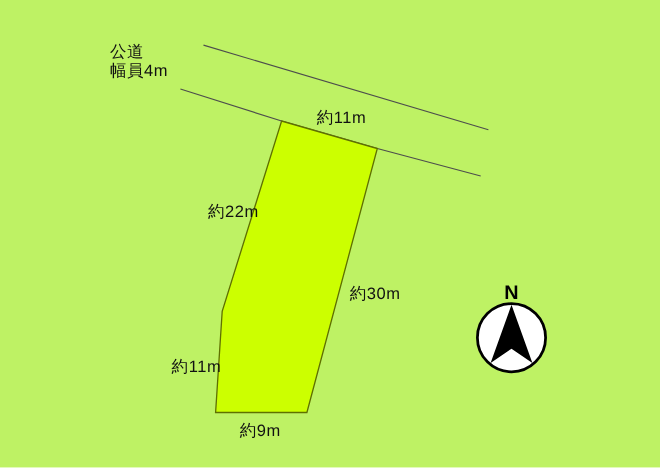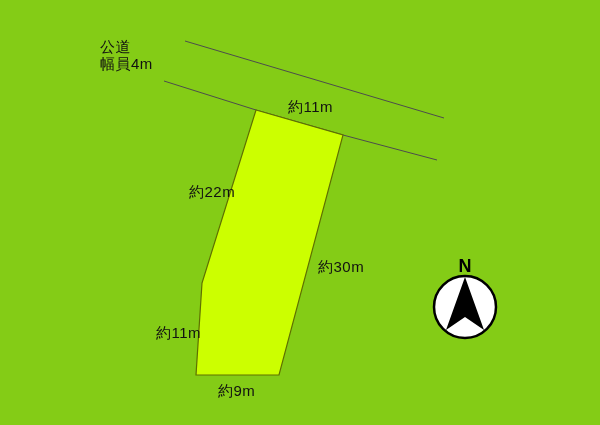--- a/index.html
+++ b/index.html
@@ -5,21 +5,21 @@
   html, body {
     margin: 0;
     padding: 0;
     background: #ffffff;
     font-family: "Liberation Sans", "DejaVu Sans", sans-serif;
   }
   .stage {
     position: relative;
     width: 600px;
     height: 425px;
-    background: #84cc16;
+    background: #bef264;
     overflow: hidden;
   }
   svg.plan {
     position: absolute;
     inset: 0;
     width: 600px;
     height: 425px;
   }
   .road-line {
     fill: none;

